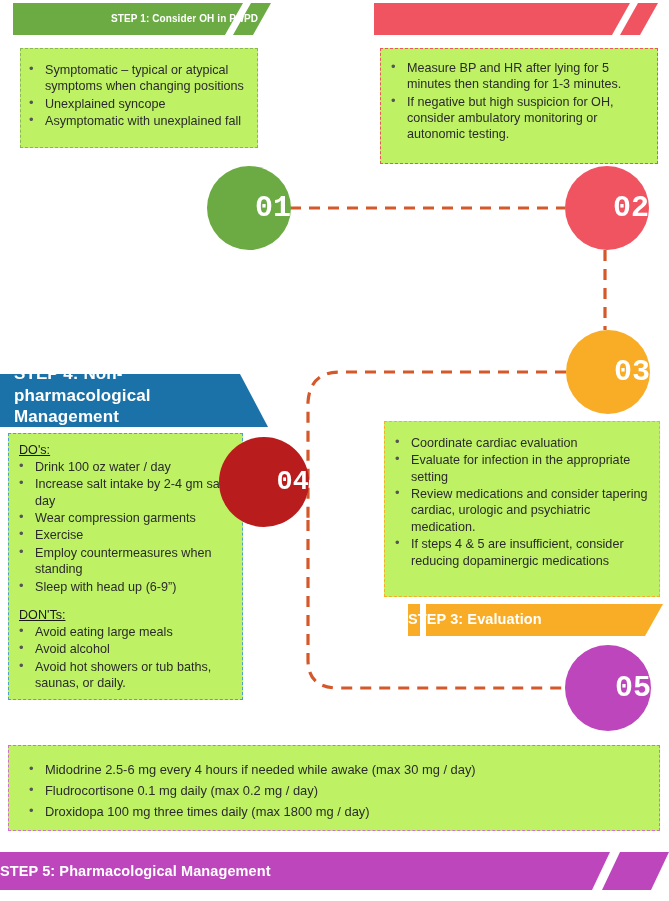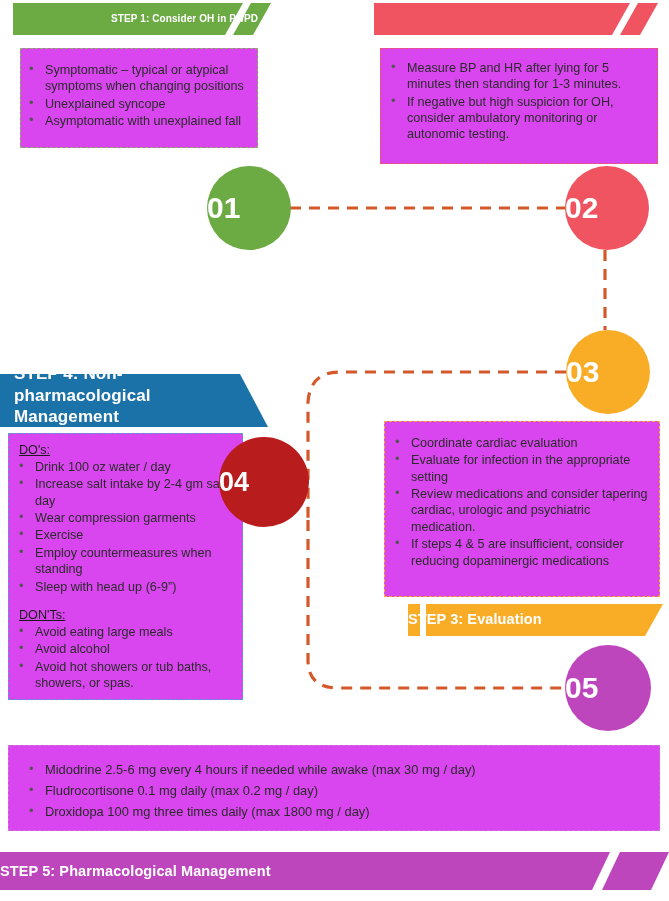--- a/index.html
+++ b/index.html
@@ -16,42 +16,42 @@
   
   .banner{
     position:absolute;z-index:3;color:#fff;font-weight:bold;
     display:flex;align-items:center;
     letter-spacing:.1px;
   }
   .banner .btxt{position:relative;z-index:2;}
 
   
   .dbox{
-    position:absolute;z-index:2;background:#d946ef;
+    position:absolute;z-index:2;background:#bef264;
     border:1px dashed #8ab55b;
     box-sizing:border-box;
   }
   .dbox ul{margin:0;padding:0;list-style:none;}
   .dbox li{
     position:relative;padding-left:20px;margin-bottom:1px;
     color:#2b2b2b;line-height:1.30;
   }
   .dbox li:before{
     content:"\2022";position:absolute;left:4px;top:-1px;color:#555;font-size:13px;
   }
   .subhead{
     font-weight:normal;text-decoration:underline;color:#1a1a1a;
     margin:0 0 2px 4px;
   }
 
   
   .circle{
     position:absolute;z-index:5;border-radius:50%;
-    display:flex;align-items:center;justify-content:flex-start;
-    color:#fff;font-weight:bold;font-family:Liberation Sans, sans-serif;
+    display:flex;align-items:center;justify-content:flex-end;
+    color:#fff;font-weight:bold;font-family:Liberation Mono, monospace;
   }
 </style>
 </head>
 <body>
 
 <div class="stage">
 
   <svg class="connectors" viewBox="0 0 669 901">
 
     <path d="M 290 208 L 565 208" fill="none" stroke="#d4582a" stroke-width="3.2" stroke-dasharray="11 8" stroke-linecap="butt"></path>
@@ -136,21 +136,21 @@
       <li>Increase salt intake by 2-4 gm salt / day</li>
       <li>Wear compression garments</li>
       <li>Exercise</li>
       <li>Employ countermeasures when standing</li>
       <li>Sleep with head up (6-9”)</li>
     </ul>
     <div class="subhead" style="margin-top:13px;">DON'Ts:</div>
     <ul>
       <li>Avoid eating large meals</li>
       <li>Avoid alcohol</li>
-      <li>Avoid hot showers or tub baths,  showers, or  spas.</li>
+      <li>Avoid hot showers or tub baths,  saunas, or  daily.</li>
     </ul>
   </div>
 
   <div class="circle" style="left:219px;top:437px;width:90px;height:90px;background:#b91c1c;font-size:27px;">
     <span>04</span>
   </div>
 
   <div class="circle" style="left:565px;top:645px;width:86px;height:86px;background:#bd46bd;font-size:30px;">
     <span>05</span>
   </div>

